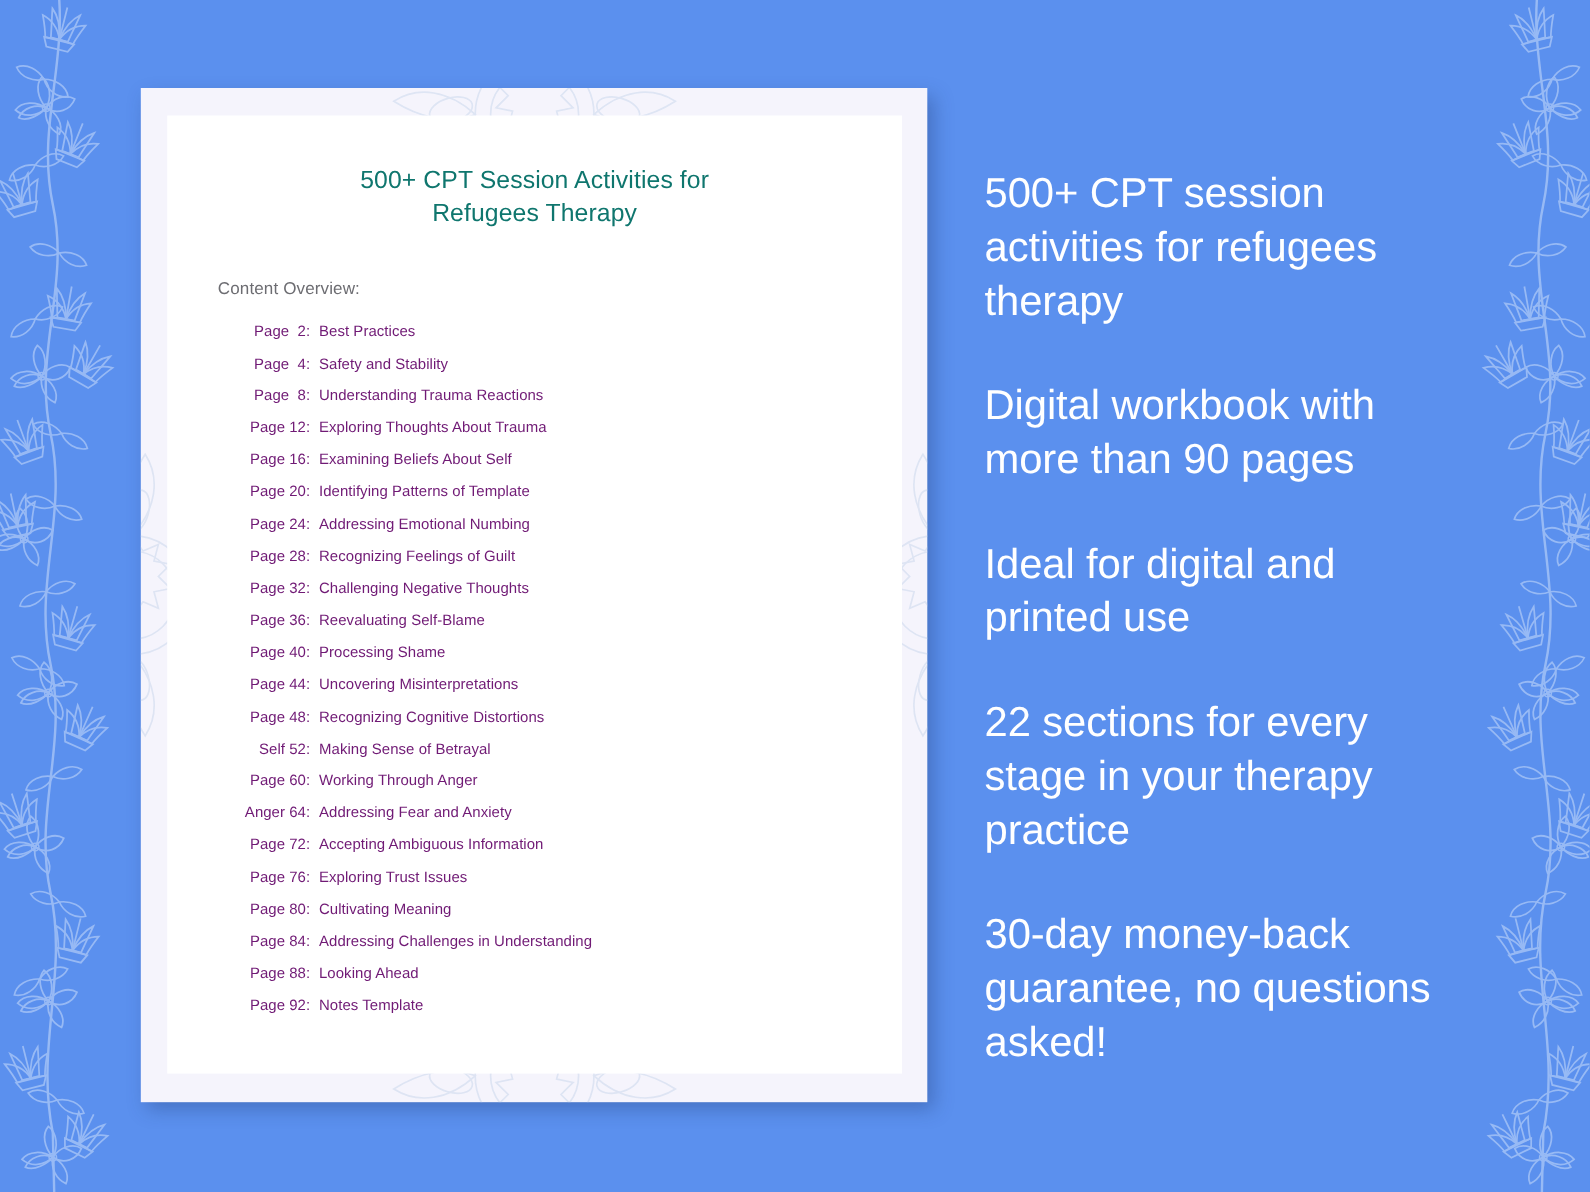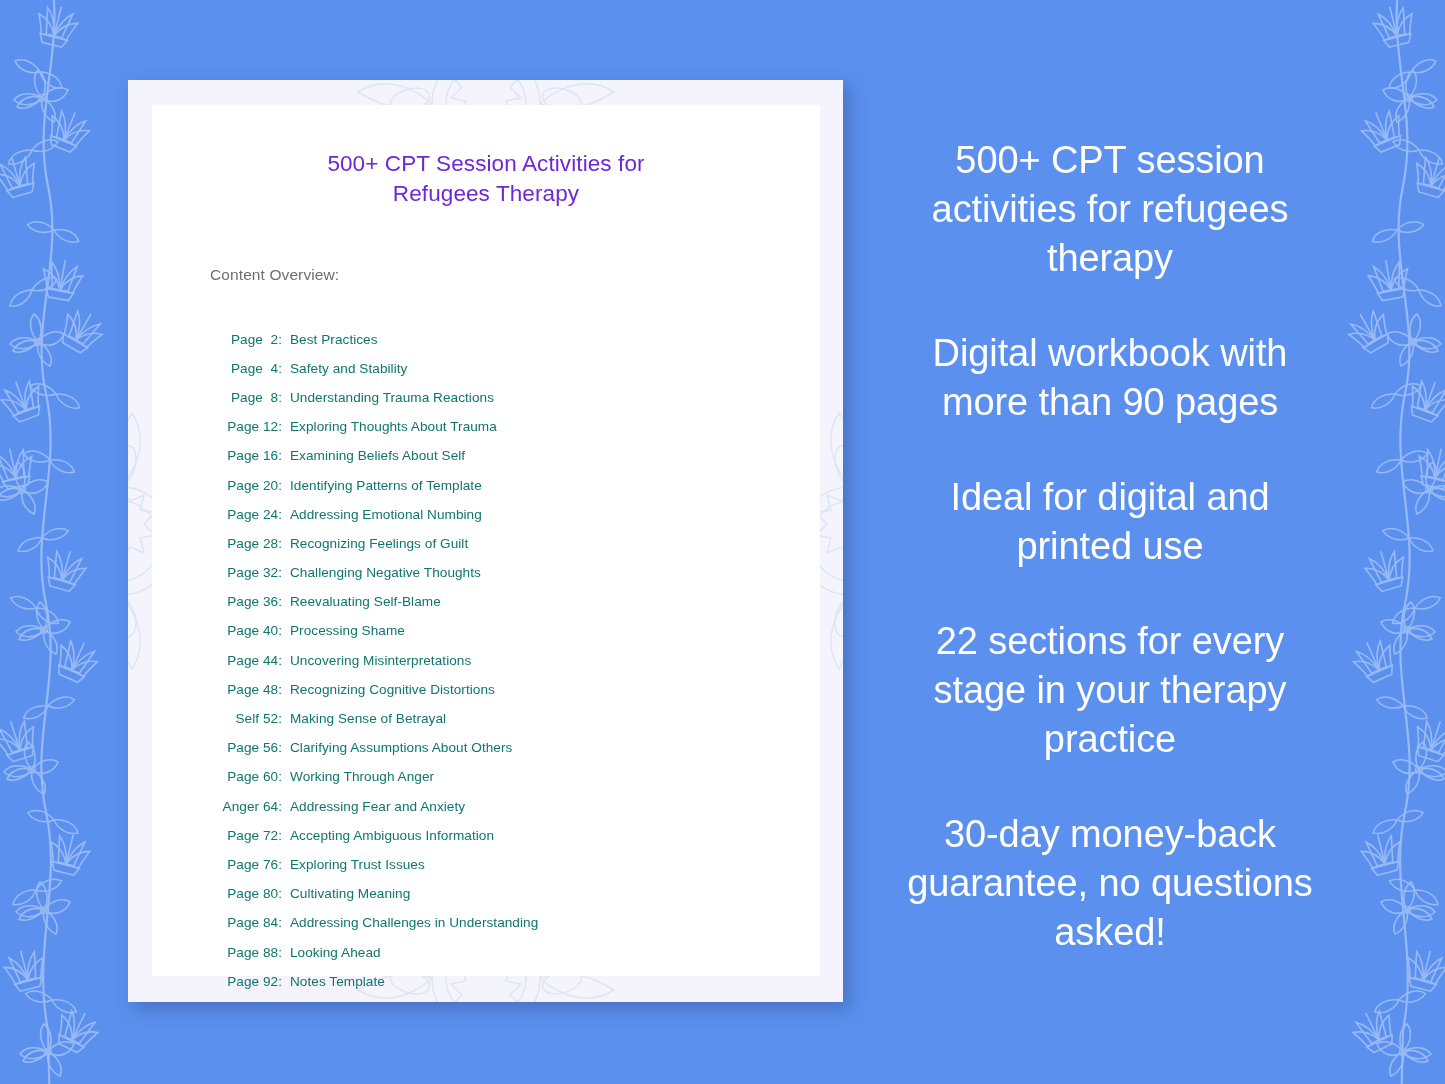--- a/index.html
+++ b/index.html
@@ -58,70 +58,69 @@
     z-index: 2;
   }
 
   .doc-title {
     margin: 0;
     padding: 44px 70px 0 70px;
     text-align: center;
     font-size: 22.5px;
     font-weight: 400;
     line-height: 1.32;
-    color: #6d28d9;
+    color: #0f766e;
     letter-spacing: .1px;
   }
 
   .overview-label {
-    margin: 12px;
+    margin: 0;
     padding: 46px 0 0 46px;
     font-size: 15.5px;
     color: #6d6d72;
     letter-spacing: .1px;
   }
 
   .toc {
     margin: 0;
     padding: 21px 0 0 70px;
     list-style: none;
   }
   .toc-row {
     display: flex;
-    align-items: flex-end;
+    align-items: flex-start;
     height: 29.2px;
     font-size: 13.6px;
-    color: #0f766e;
+    color: #701a75;
     letter-spacing: .05px;
   }
   .toc-page {
     display: inline-block;
     min-width: 60px;
     text-align: right;
     white-space: pre;
   }
   .toc-title {
     padding-left: 8px;
   }
 
   
   .promo {
     position: absolute;
     left: 895px;
     top: 136px;
     width: 430px;
   }
   .promo-line {
-    margin: 0 0 46px 0;
+    margin: 16px 0 46px 0;
     font-size: 38px;
     line-height: 1.29;
     color: #ffffff;
     font-weight: 400;
     letter-spacing: -.1px;
-    text-align: center;
   }
   .promo-line:last-child { margin-bottom: 0; }
 </style>
 </head>
 <body>
 
 <svg class="vine vine-left" viewBox="0 0 150 1104" preserveAspectRatio="none">
   <defs>
     <g id="lotus">
       <path d="M0,0 C-4,-10 -12,-16 -20,-18 C-16,-9 -14,-3 -13,1 Z" fill="none" stroke="#cfe0fb" stroke-width="1.6"></path>
@@ -331,24 +330,20 @@
         </li>
       <li class="toc-row">
           <span class="toc-page">Page 48:</span>
           <span class="toc-title">Recognizing Cognitive Distortions</span>
         </li>
       <li class="toc-row">
           <span class="toc-page">Self 52:</span>
           <span class="toc-title">Making Sense of Betrayal</span>
         </li>
       <li class="toc-row">
-          <span class="toc-page">Page 56:</span>
-          <span class="toc-title">Clarifying Assumptions About Others</span>
-        </li>
-      <li class="toc-row">
           <span class="toc-page">Page 60:</span>
           <span class="toc-title">Working Through Anger</span>
         </li>
       <li class="toc-row">
           <span class="toc-page">Anger 64:</span>
           <span class="toc-title">Addressing Fear and Anxiety</span>
         </li>
       <li class="toc-row">
           <span class="toc-page">Page 72:</span>
           <span class="toc-title">Accepting Ambiguous Information</span>

